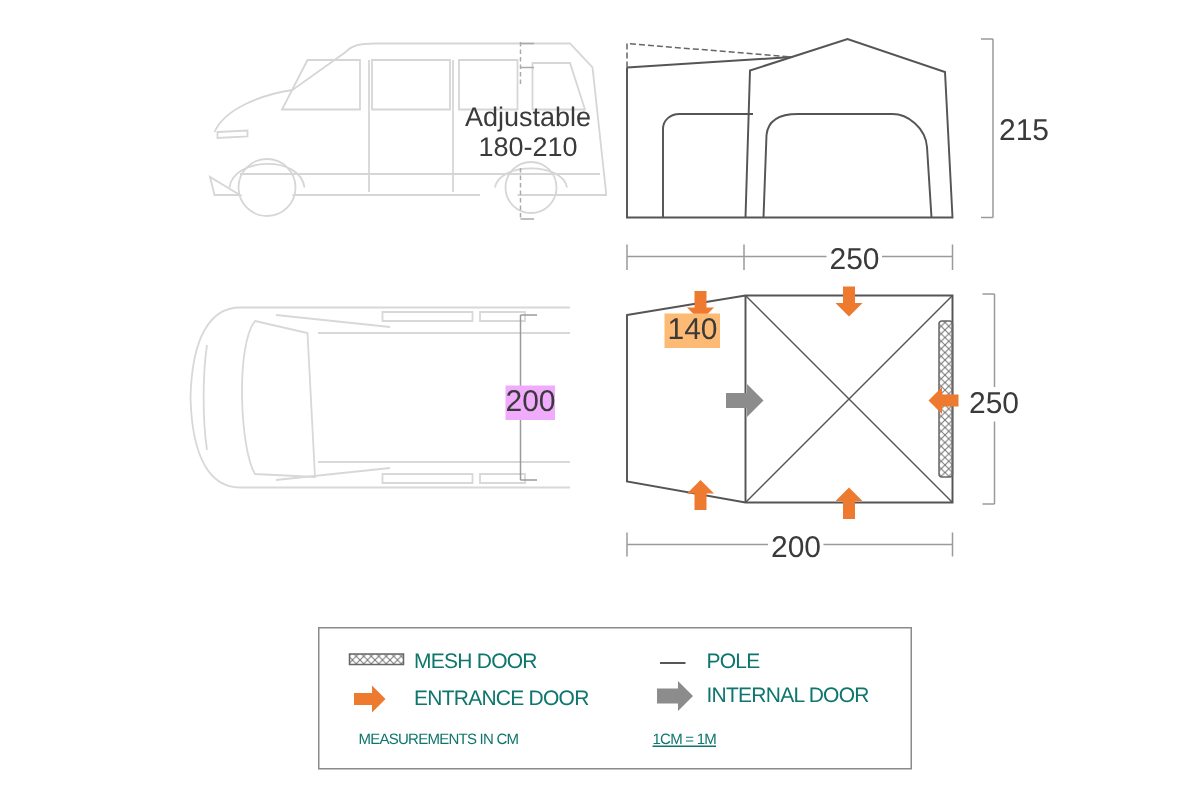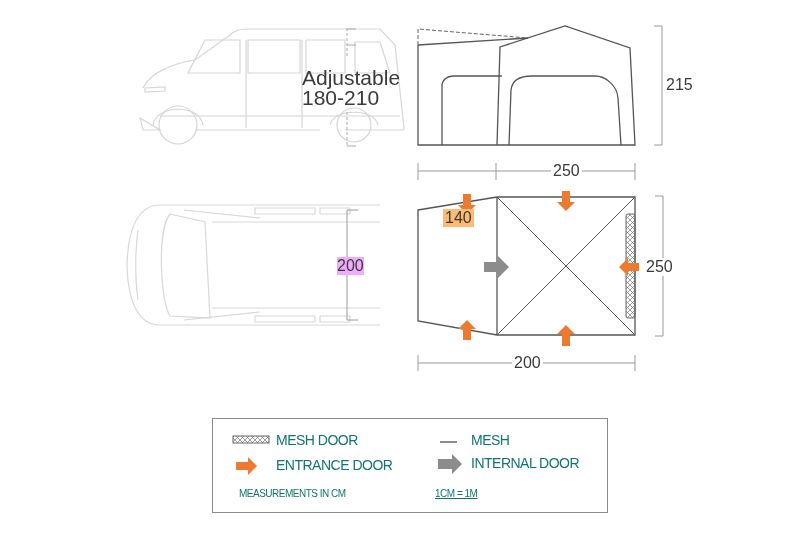--- a/index.html
+++ b/index.html
@@ -1,20 +1,20 @@
 <!DOCTYPE html>
 <html><head>
 <meta charset="utf-8">
 <style>
   html, body { margin: 0; padding: 0; background: #ffffff; }
   body { width: 800px; height: 533px; position: relative; overflow: hidden; font-family: "Liberation Sans", sans-serif; }
   svg.diagram { position: absolute; left: 0; top: 0; }
   .lbl { position: absolute; color: #3a3a3a; font-family: "Liberation Sans", sans-serif; white-space: nowrap; }
-  .dim { font-size: 16px; }
-  .adj { font-size: 21px; line-height: 20px; }
+  .dim { font-size: 20px; }
+  .adj { font-size: 18px; text-align: center; line-height: 20px; }
   .legend-box { position: absolute; left: 212px; top: 418px; width: 396px; height: 95px; border: 1.5px solid #8a8a8a; box-sizing: border-box; }
   .leg { position: absolute; color: #0f766e; white-space: nowrap; letter-spacing: -0.5px; }
   .leg.big { font-size: 14px; }
   .leg.small { font-size: 10px; }
 </style>
 </head>
 <body>
 
 <svg class="diagram" width="800" height="533" viewBox="0 0 800 533">
   <defs>
@@ -119,17 +119,17 @@
 <div class="lbl dim" style="left:666px; top:76px; background:#fff;">215</div>
 
 <div class="lbl dim" style="left:443px; top:162px; background:#fdba74; padding:0 2px;margin-top:47px;">140</div>
 <div class="lbl dim" style="left:551px; top:162px; background:#fff; padding:0 2px;">250</div>
 <div class="lbl dim" style="left:337px; top:257px; background:#f0abfc;">200</div>
 <div class="lbl dim" style="left:646px; top:258px; background:#fff;">250</div>
 <div class="lbl dim" style="left:512px; top:354px; background:#fff; padding:0 2px;">200</div>
 
 <div class="legend-box"></div>
 <div class="leg big" style="left:276px; top:432px;">MESH DOOR</div>
-<div class="leg big" style="left:471px; top:432px;">MESH</div>
+<div class="leg big" style="left:471px; top:432px;">POLE</div>
 <div class="leg big" style="left:276px; top:457px;">ENTRANCE DOOR</div>
 <div class="leg big" style="left:471px; top:455px;">INTERNAL DOOR</div>
 <div class="leg small" style="left:239px; top:488px;text-align:center;">MEASUREMENTS IN CM</div>
 <div class="leg small" style="left:435px; top:488px;text-decoration:underline;">1CM = 1M</div>
 
 </body></html>

